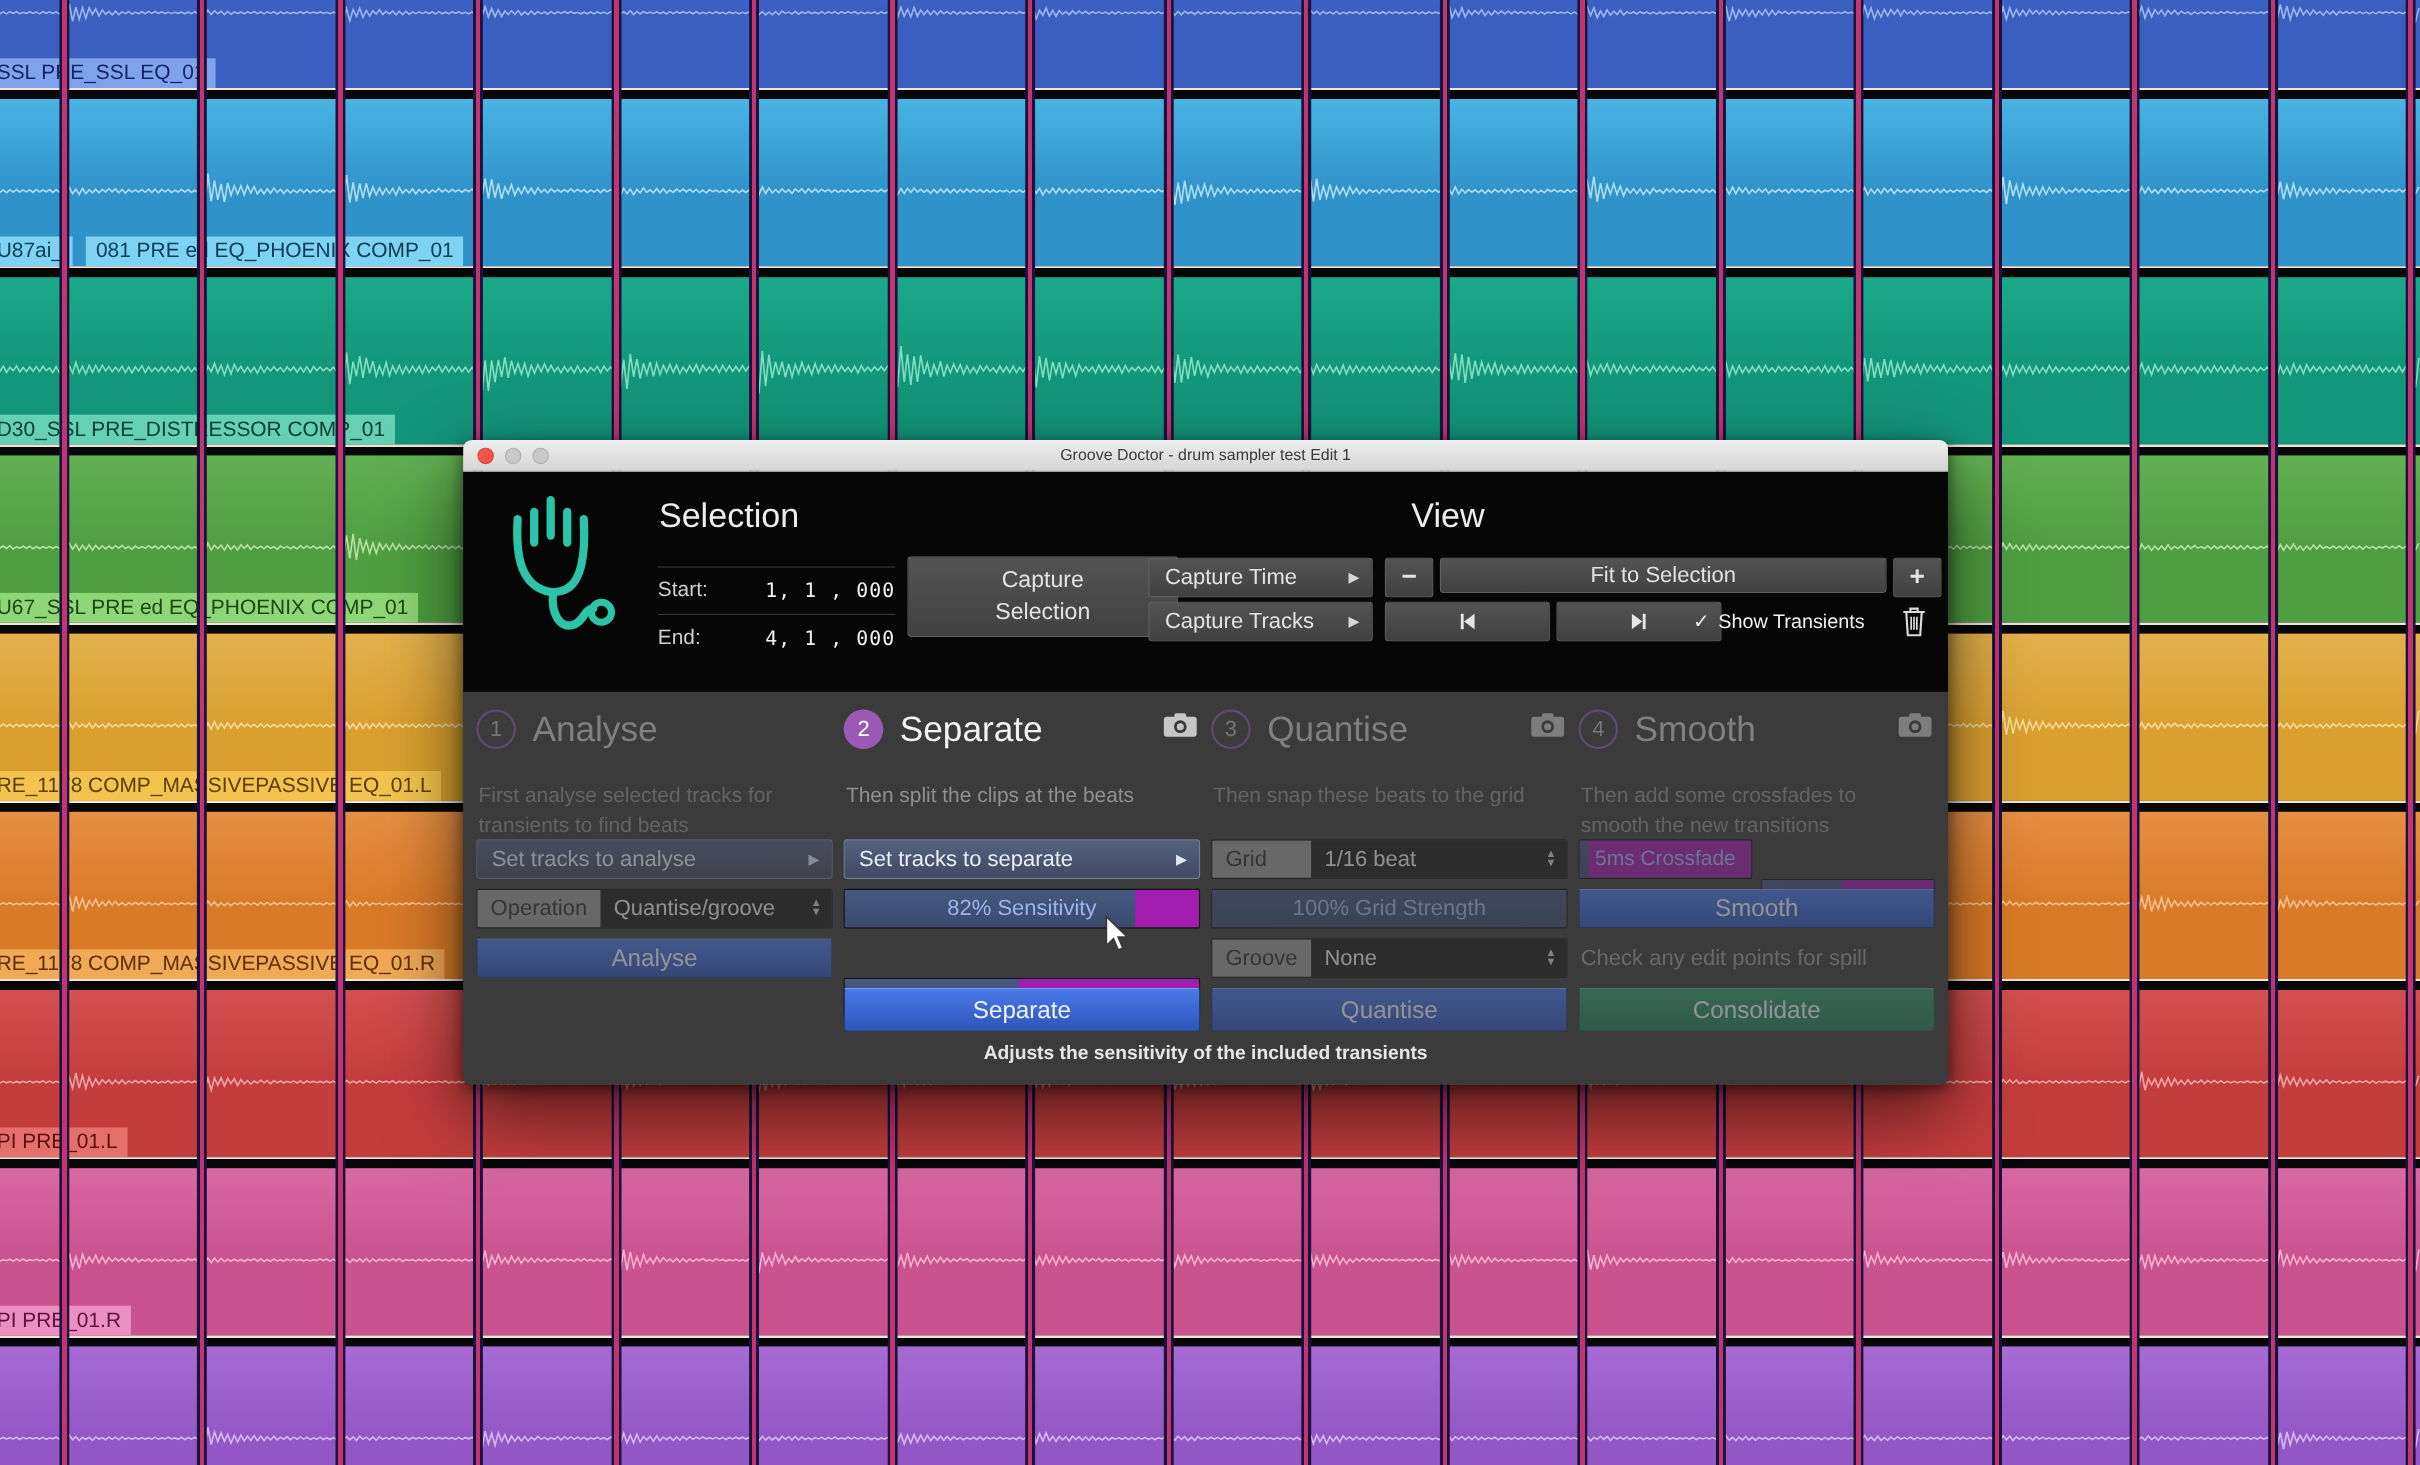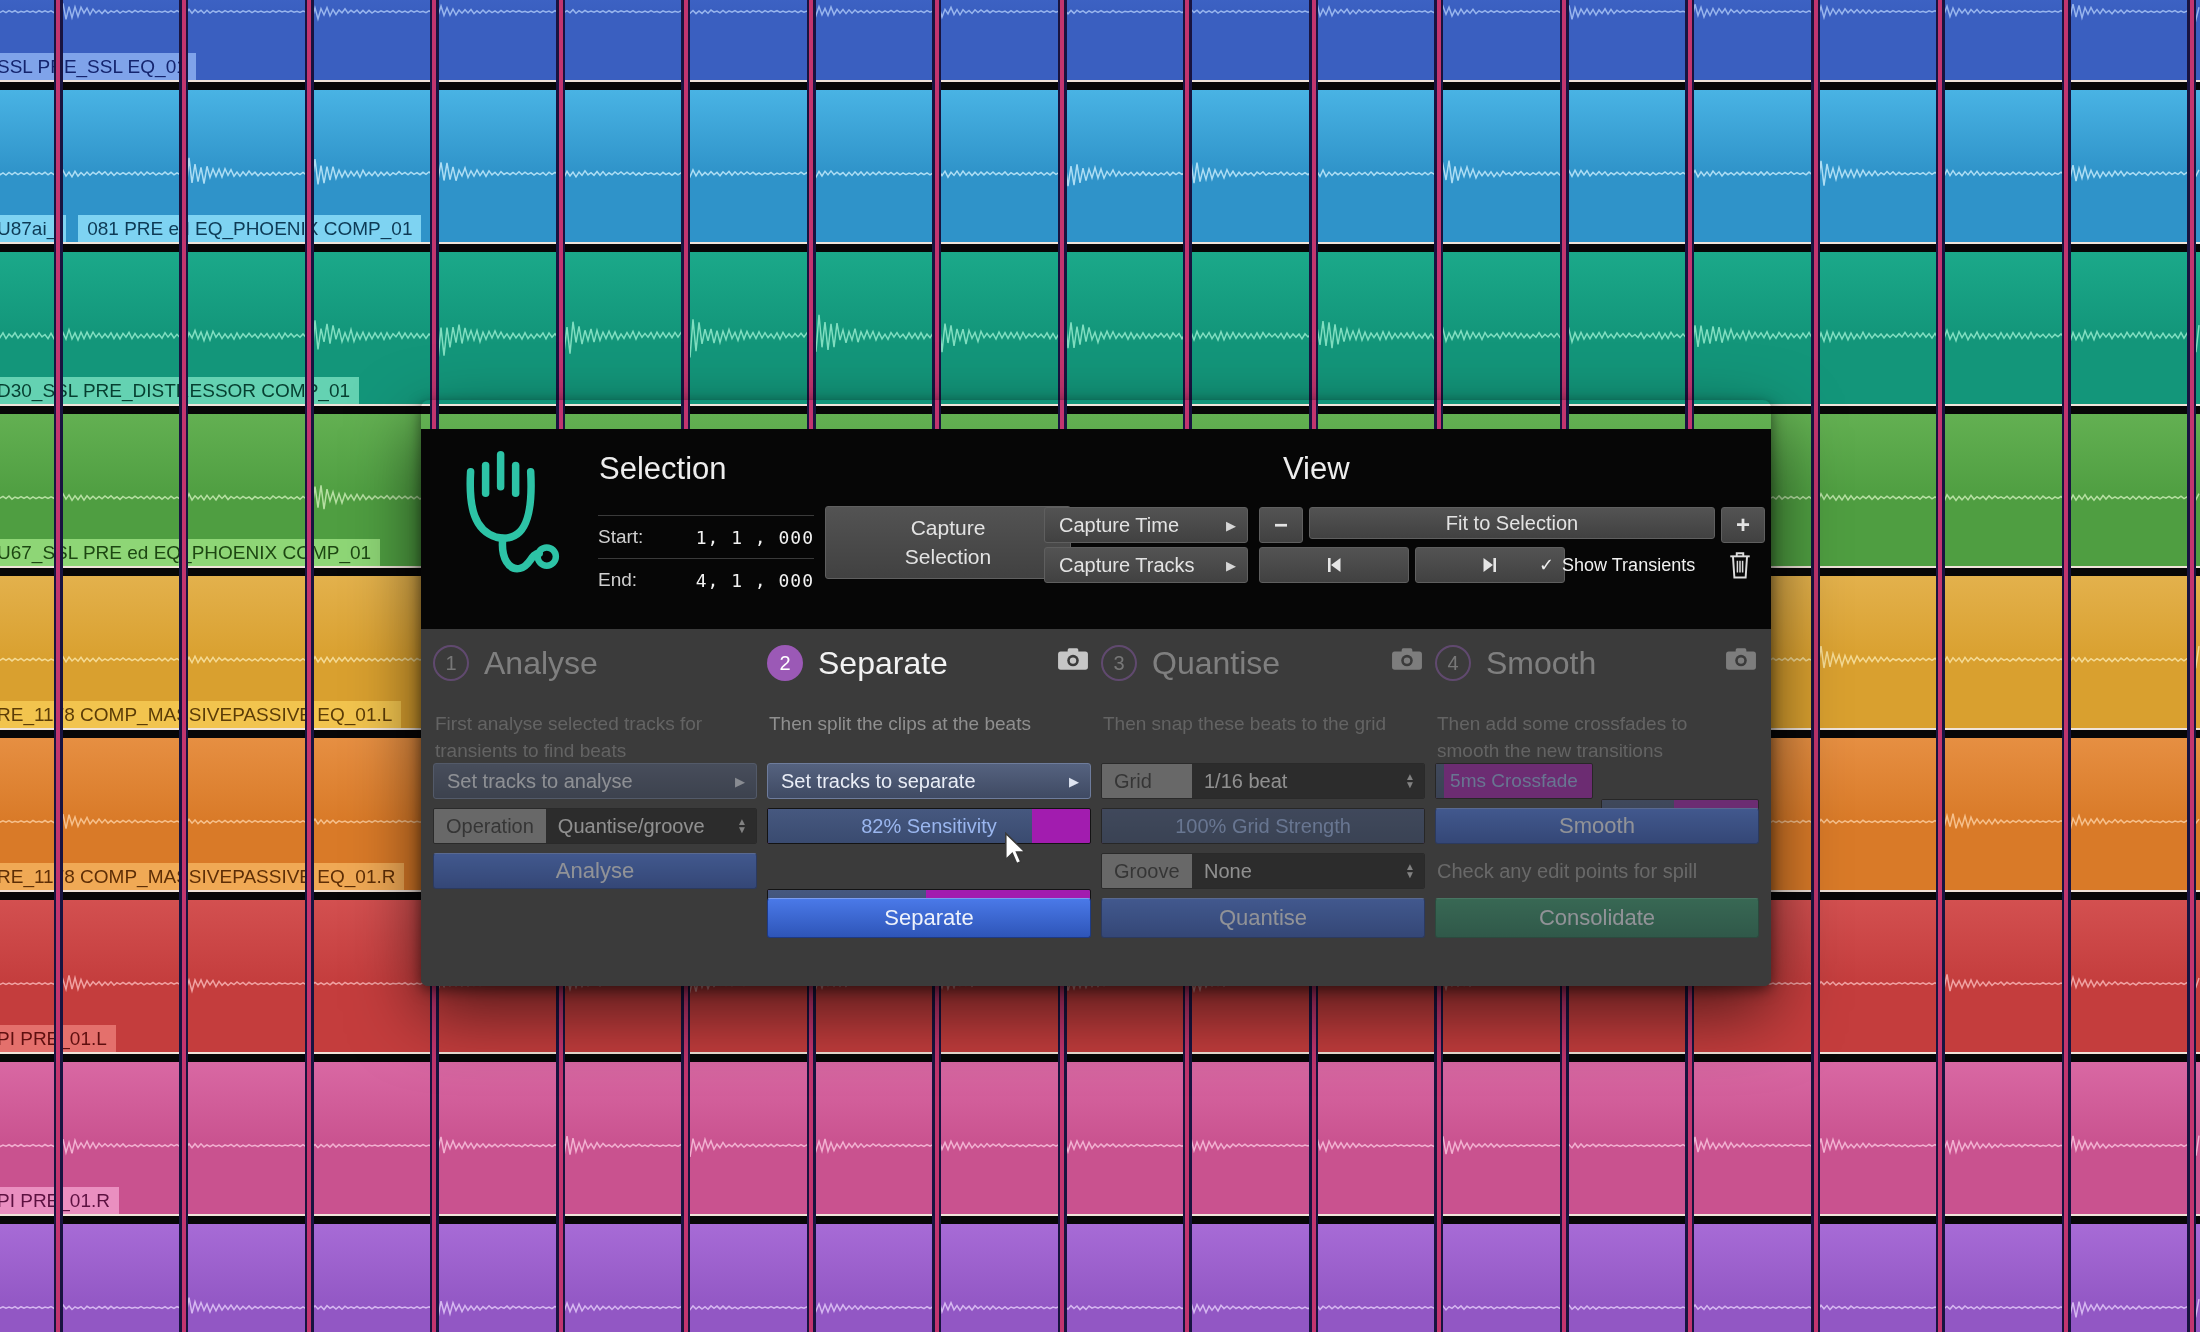--- a/index.html
+++ b/index.html
@@ -208,20 +208,28 @@
       <div class="vline" style="left: 1434px;"></div>
       <div class="vline" style="left: 1559.5px;"></div>
       <div class="vline" style="left: 1685px;"></div>
       <div class="vline" style="left: 1810.5px;"></div>
       <div class="vline" style="left: 1936px;"></div>
       <div class="vline" style="left: 2061.5px;"></div>
       <div class="vline" style="left: 2187px;"></div>
     </div>
 
   <div id="gd-window">
+    <div class="titlebar">
+      <div class="traffic">
+        <span class="tl red"></span>
+        <span class="tl gray"></span>
+        <span class="tl gray"></span>
+      </div>
+      <div class="win-title">Groove Doctor - drum sampler test Edit 1</div>
+    </div>
 
     <div class="win-body">
 
       <div class="hdr">
         <svg class="steth" width="118" height="158" viewBox="0 0 110 145" fill="none" stroke="#2dc3a6" stroke-width="7" stroke-linecap="round">
           <path d="M36 16 v26"></path>
           <path d="M50 6 v30"></path>
           <path d="M64 16 v26"></path>
           <path d="M22 22 C20 56 26 77 46 83 C52 84.5 58 84 63 81.5 C74 76 80 58 78 22"></path>
           <path d="M52 84 C50 103 58 114 68 112 C78 110 78 98 86 98"></path>
@@ -392,20 +400,21 @@
           </div>
           <div class="slider ctl r1 half" style="left:166px;">
             <div class="fill" style="width: 46%;"></div>
             <div class="s-lbl" style="font-size:19px;">-5ms Offset</div>
           </div>
           <div class="action blue ctl r2">Smooth</div>
           <div class="note r3" style="top:224px;">Check any edit points for spill</div>
           <div class="action green ctl r4" style="height:40px;">Consolidate</div>
         </div>
 
+        <div class="status">Adjusts the sensitivity of the included transients</div>
       </div>
     </div>
   </div>
 
   <svg id="cursor" width="30" height="34" viewBox="0 0 13 20">
     <path d="M0.5 0.8 L0.5 16.2 L4.3 12.6 L6.9 18.6 L9.3 17.5 L6.8 11.7 L11.8 11.7 Z" fill="#ffffff" stroke="#3a3a3a" stroke-width="0.9"></path>
   </svg>
 </div>
 
 </body></html>

